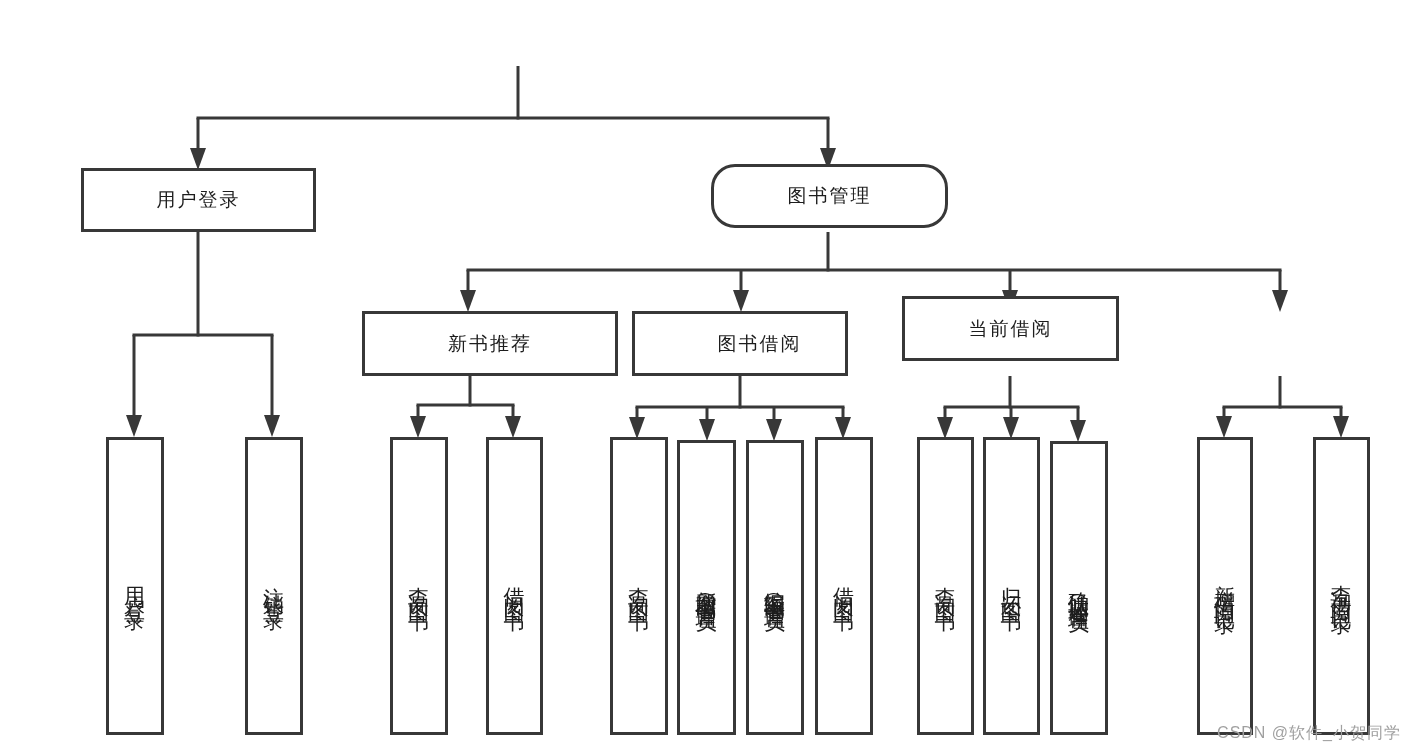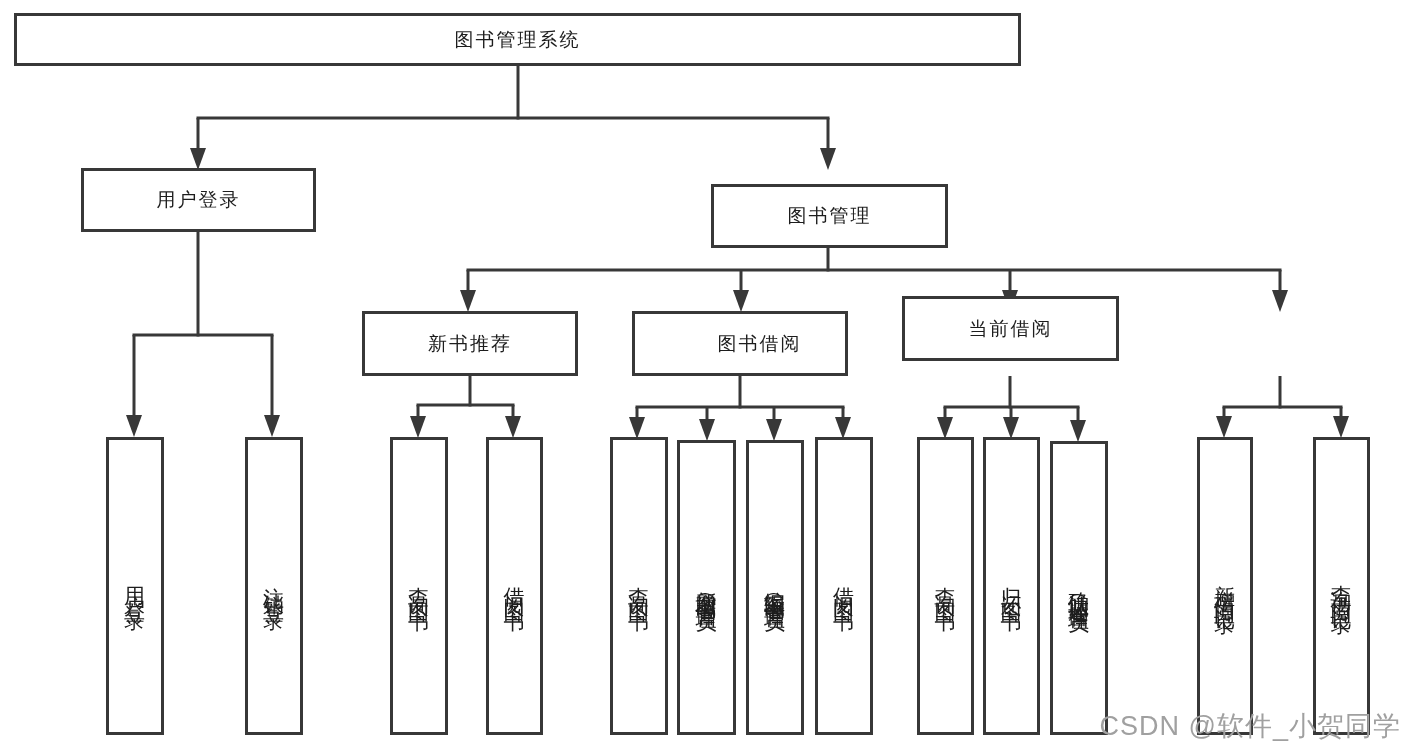--- a/index.html
+++ b/index.html
@@ -16,21 +16,21 @@
     display:flex;align-items:center;justify-content:center;z-index:1;
     color:var(--text);white-space:nowrap;
   }
   .h-node{font-size:19px;letter-spacing:2px;}
   .v-node{
     writing-mode:vertical-rl;text-orientation:mixed;
     font-size:21px;letter-spacing:8px;line-height:1;
   }
   .watermark{
     position:absolute;right:4px;bottom:3px;z-index:2;
-    color:var(--wm);font-size:27px;letter-spacing:1px;
+    color:var(--wm);font-size:16px;letter-spacing:1px;
   }
 </style>
 </head>
 <body>
 
 <div class="stage">
 
   <svg class="wires" width="1405" height="747" viewBox="0 0 1405 747">
     <g stroke="#383838" stroke-width="3" fill="none">
 
@@ -90,26 +90,25 @@
       <polygon points="766,419 782,419 774,441"></polygon>
       <polygon points="835,417 851,417 843,439"></polygon>
       <polygon points="937,417 953,417 945,439"></polygon>
       <polygon points="1003,417 1019,417 1011,439"></polygon>
       <polygon points="1070,420 1086,420 1078,442"></polygon>
       <polygon points="1216,416 1232,416 1224,438"></polygon>
       <polygon points="1333,416 1349,416 1341,438"></polygon>
     </g>
   </svg>
 
-  <div class="node h-node" style="left:14px;top:13px;width:1007px;height:53px;">图书管理系统</div>
 
   <div class="node h-node" style="left:81px;top:168px;width:235px;height:64px;">用户登录</div>
-  <div class="node h-node" style="left:711px;top:184px;width:237px;height:64px;">图书管理</div>
+  <div class="node h-node" style="left:711px;top:164px;width:237px;height:64px;border-radius:24px;">图书管理</div>
 
-  <div class="node h-node" style="left:362px;top:311px;width:216px;height:65px;">新书推荐</div>
+  <div class="node h-node" style="left:362px;top:311px;width:256px;height:65px;">新书推荐</div>
   <div class="node h-node" style="left:632px;top:311px;width:216px;height:65px;padding-left:39px;">图书借阅</div>
   <div class="node h-node" style="left:902px;top:296px;width:217px;height:65px;">当前借阅</div>
 
   <div class="node v-node" style="left:106px;top:437px;width:58px;height:298px;">用户登录</div>
   <div class="node v-node" style="left:245px;top:437px;width:58px;height:298px;">注销登录</div>
 
   <div class="node v-node" style="left:390px;top:437px;width:58px;height:298px;">查询图书</div>
   <div class="node v-node" style="left:486px;top:437px;width:57px;height:298px;">借阅图书</div>
 
   <div class="node v-node" style="left:610px;top:437px;width:58px;height:298px;">查询图书</div>

